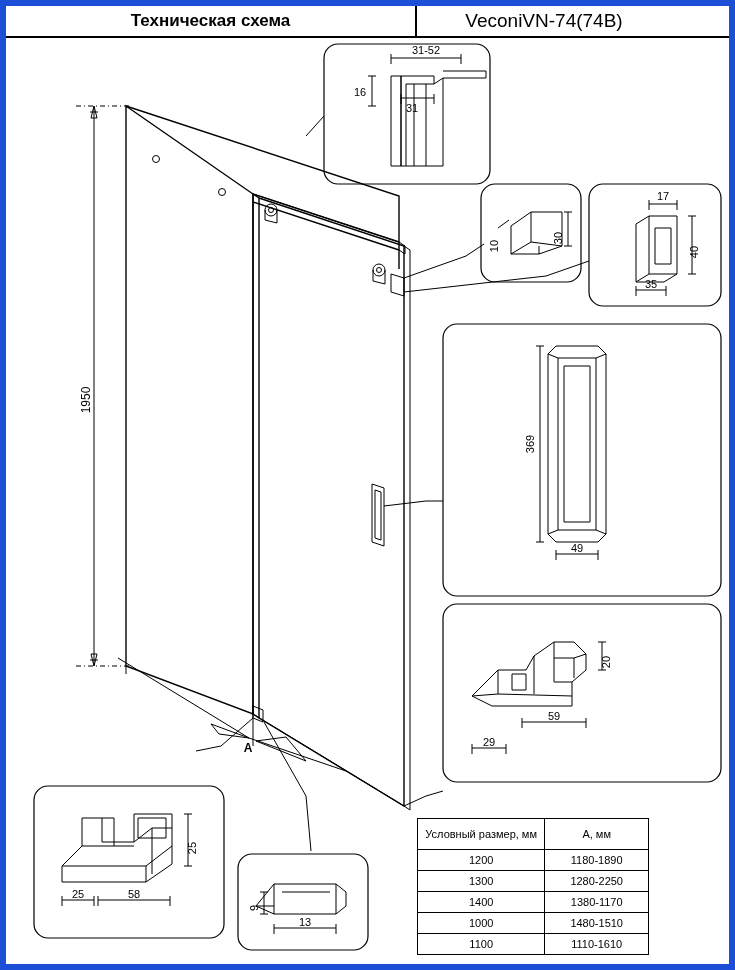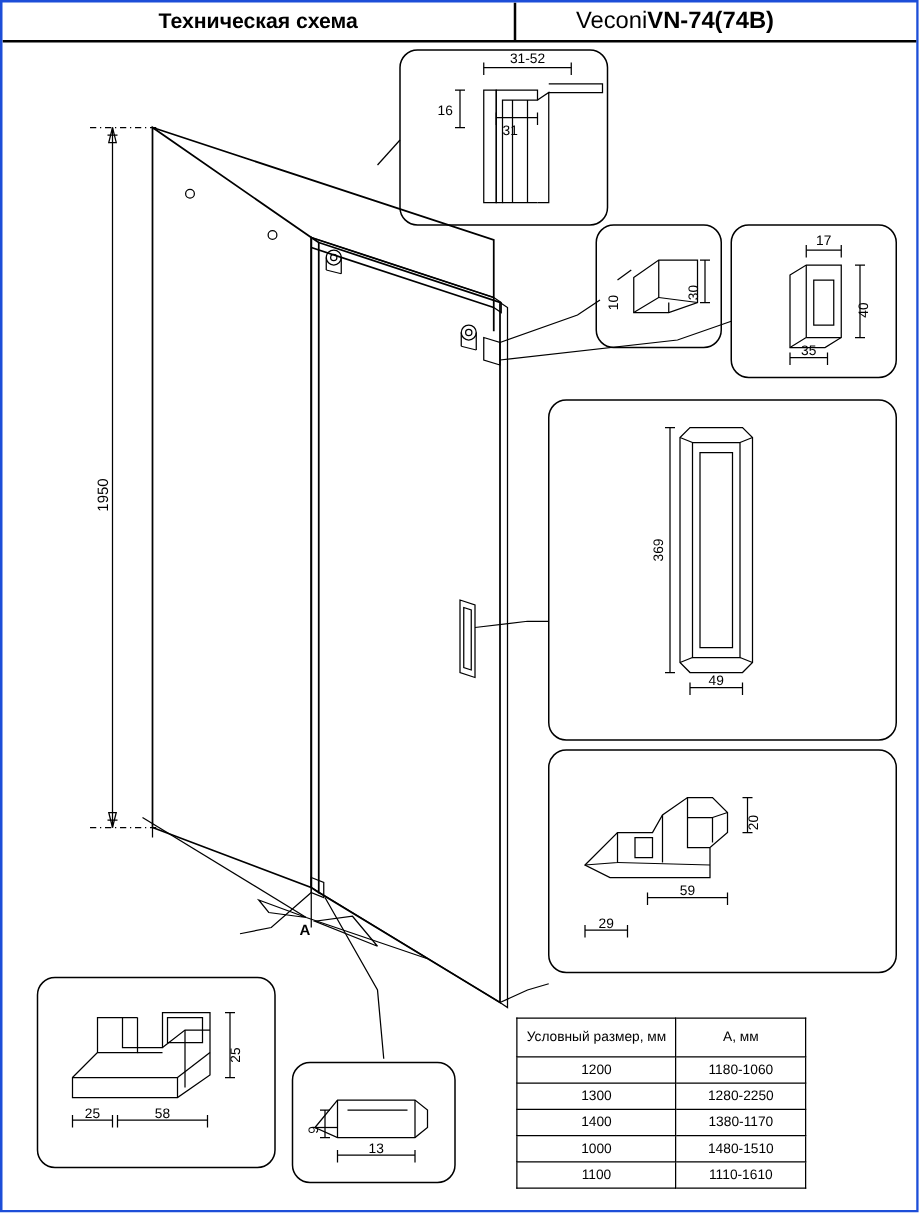--- a/index.html
+++ b/index.html
@@ -1,19 +1,19 @@
 <!DOCTYPE html>
 <html><head>
 <meta charset="utf-8">
 <style>
   html,body{margin:0;padding:0;background:#fff;}
   body{font-family:"Liberation Sans", sans-serif;}
   #sheet{
     position:relative;width:735px;height:970px;
-    border:2px solid #1d4ed8;box-sizing:border-box;background:#fff;
+    border:6px solid #1d4ed8;box-sizing:border-box;background:#fff;
     overflow:hidden;
   }
   .hdr{
     position:absolute;left:0;top:0;width:735px;height:32px;
     border-bottom:2px solid #000;box-sizing:border-box;
   }
   .hdr .left{
     position:absolute;left:0;top:0;width:409px;height:30px;
     display:flex;align-items:center;justify-content:center;
     font-size:17px;font-weight:bold;color:#000;
@@ -21,21 +21,21 @@
   .hdr .vsep{
     position:absolute;left:409px;top:0;width:0;height:30px;
     border-left:2px solid #000;
   }
   .hdr .right{
     position:absolute;left:411px;top:0;width:254px;height:30px;
     display:flex;align-items:center;justify-content:center;
     font-size:19px;color:#000;
   }
   .hdr .right .brand{font-weight:normal;}
-  .hdr .right .model{font-weight:bold;}
+  .hdr .right .model{font-weight:normal;}
 
   svg.layer{position:absolute;left:0;top:0;width:735px;height:970px;}
   .ln{stroke:#000;fill:none;}
   .thin{stroke-width:1;}
   .med{stroke-width:1.4;}
   .dash{stroke-dasharray:5 3 1 3;}
   .callout{fill:none;stroke:#000;stroke-width:1.2;}
   .lbl{font-family:"Liberation Sans", sans-serif;font-size:11px;fill:#000;}
   .lbl12{font-family:"Liberation Sans", sans-serif;font-size:12px;fill:#000;}
   .lblb{font-family:"Liberation Sans", sans-serif;font-size:12px;fill:#000;font-weight:bold;}
@@ -277,21 +277,21 @@
   <table id="sizetable">
     <thead>
       <tr>
         <th class="col1">Условный размер, мм</th>
         <th class="col2">А, мм</th>
       </tr>
     </thead>
     <tbody>
       <tr>
         <td>1200</td>
-        <td>1180-1060</td>
+        <td>1180-1890</td>
       </tr>
       <tr>
         <td>1300</td>
         <td>1280-2250</td>
       </tr>
       <tr>
         <td>1400</td>
         <td>1380-1170</td>
       </tr>
       <tr>

